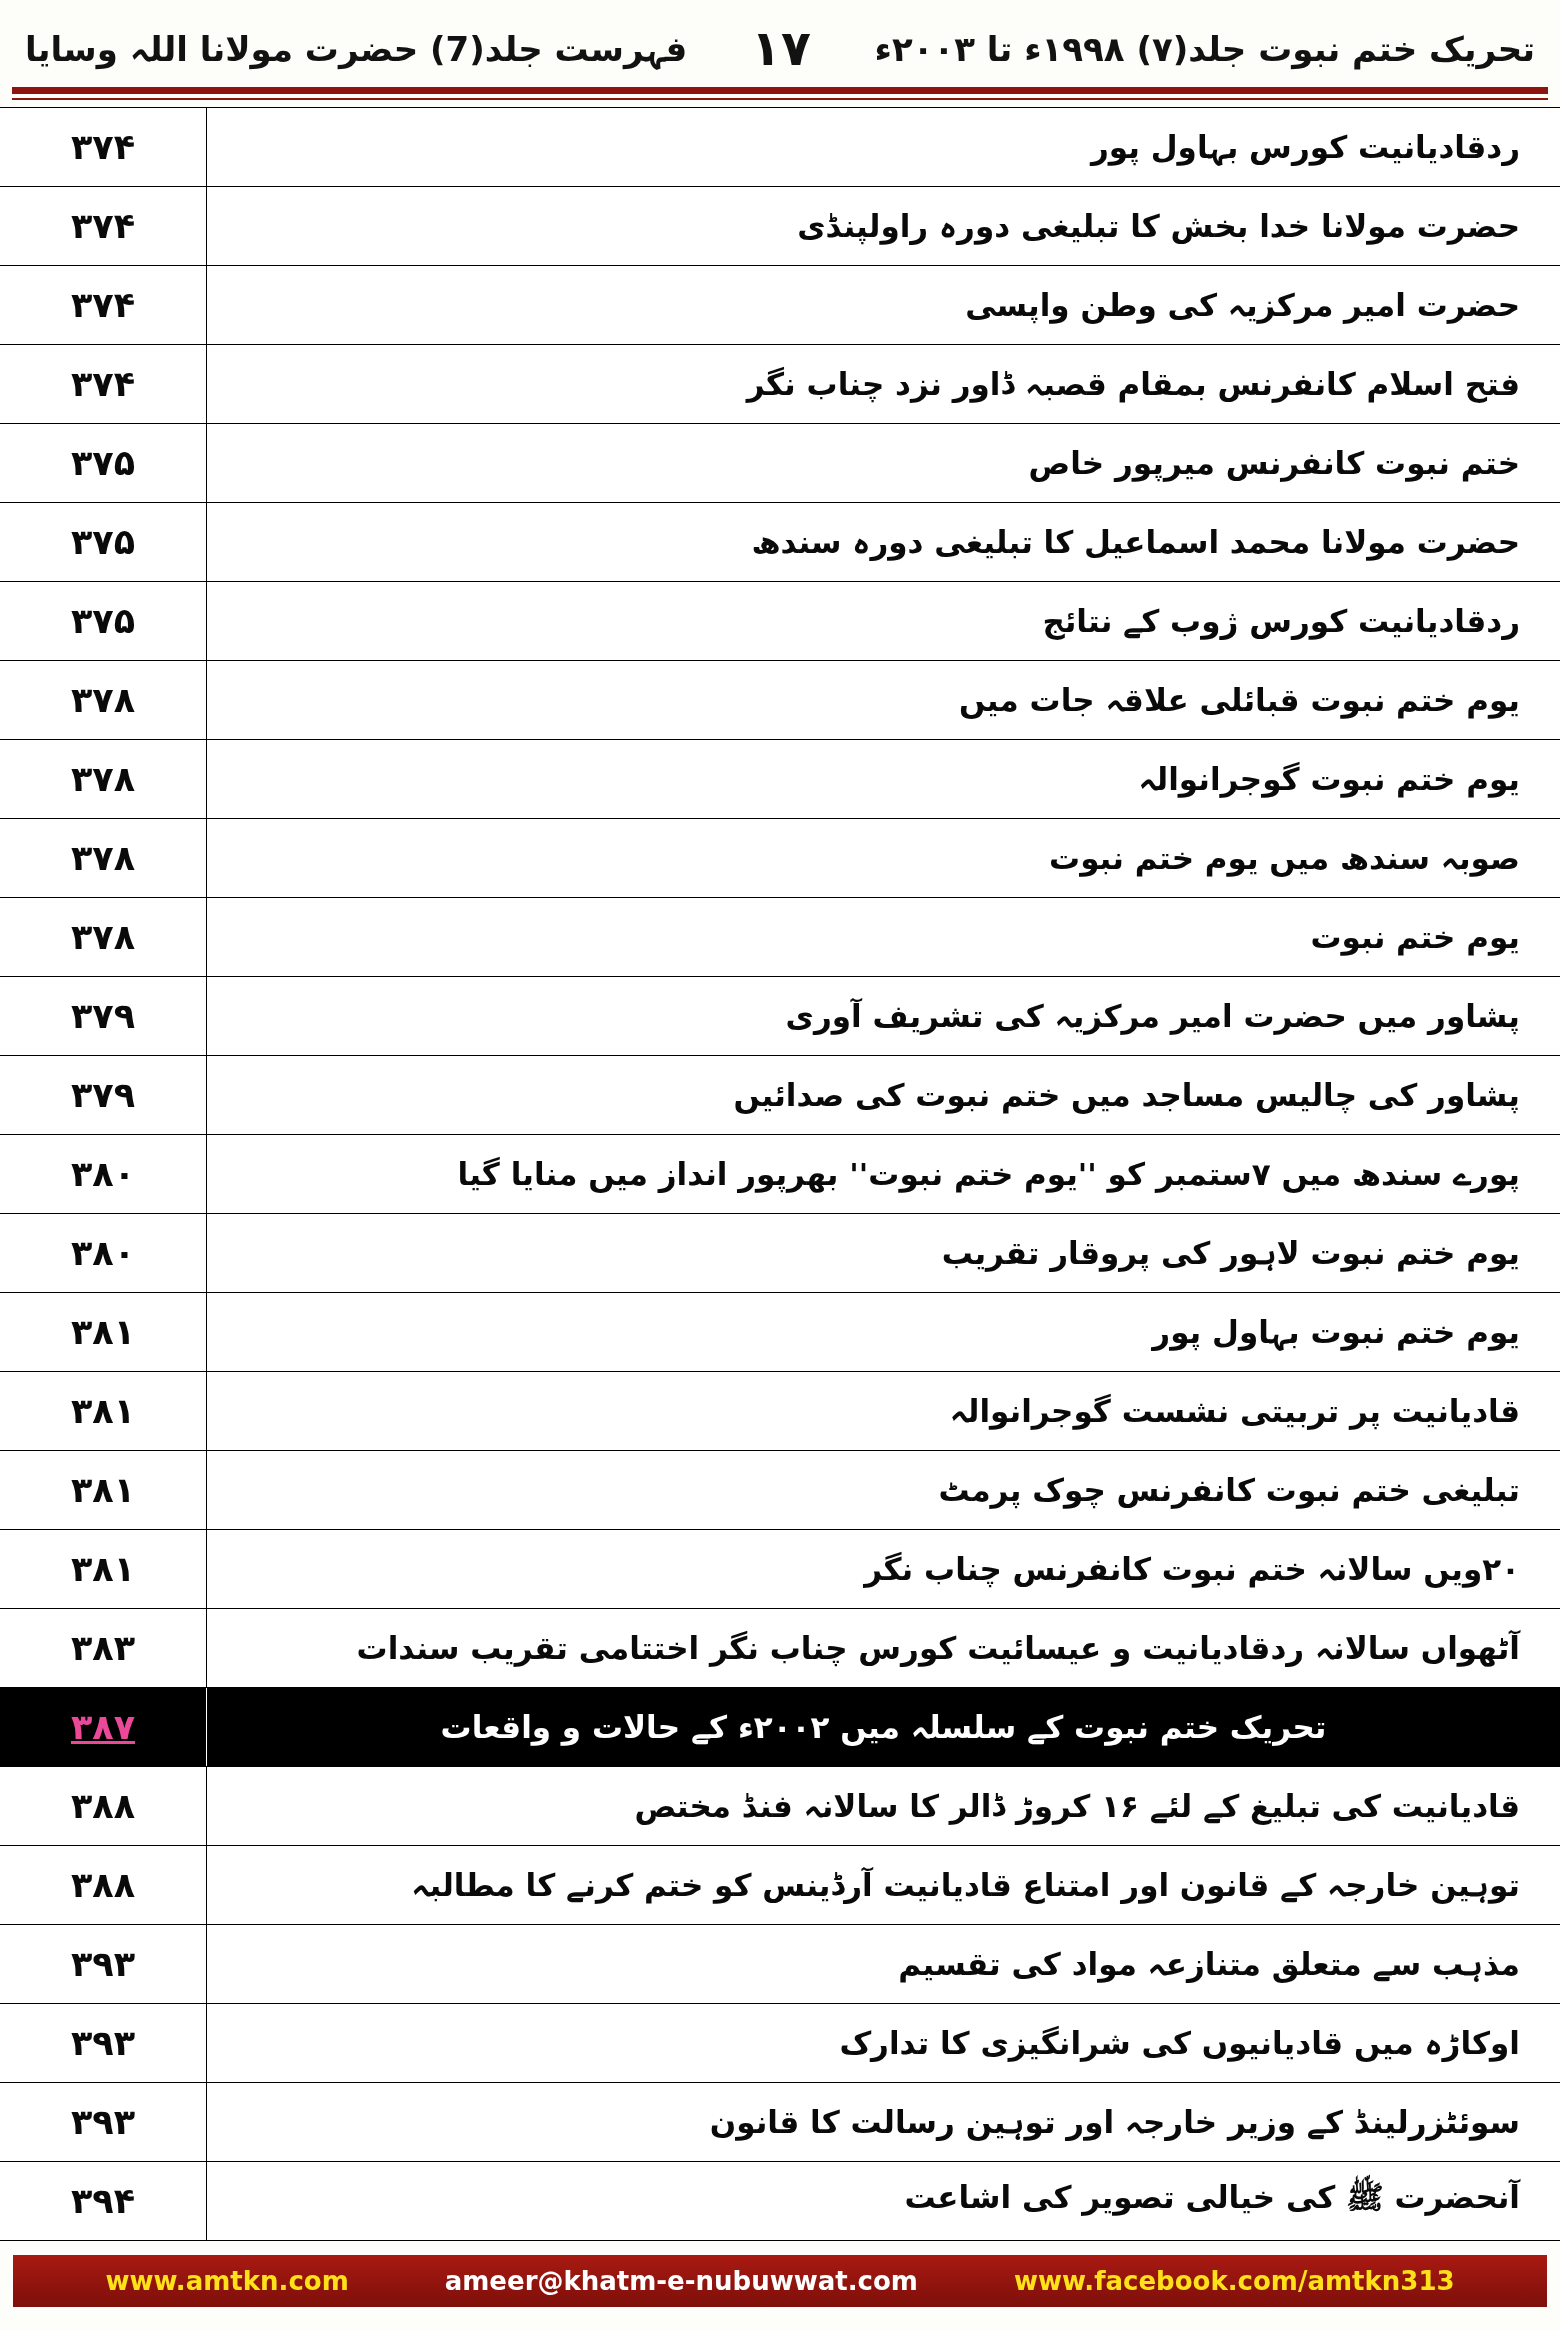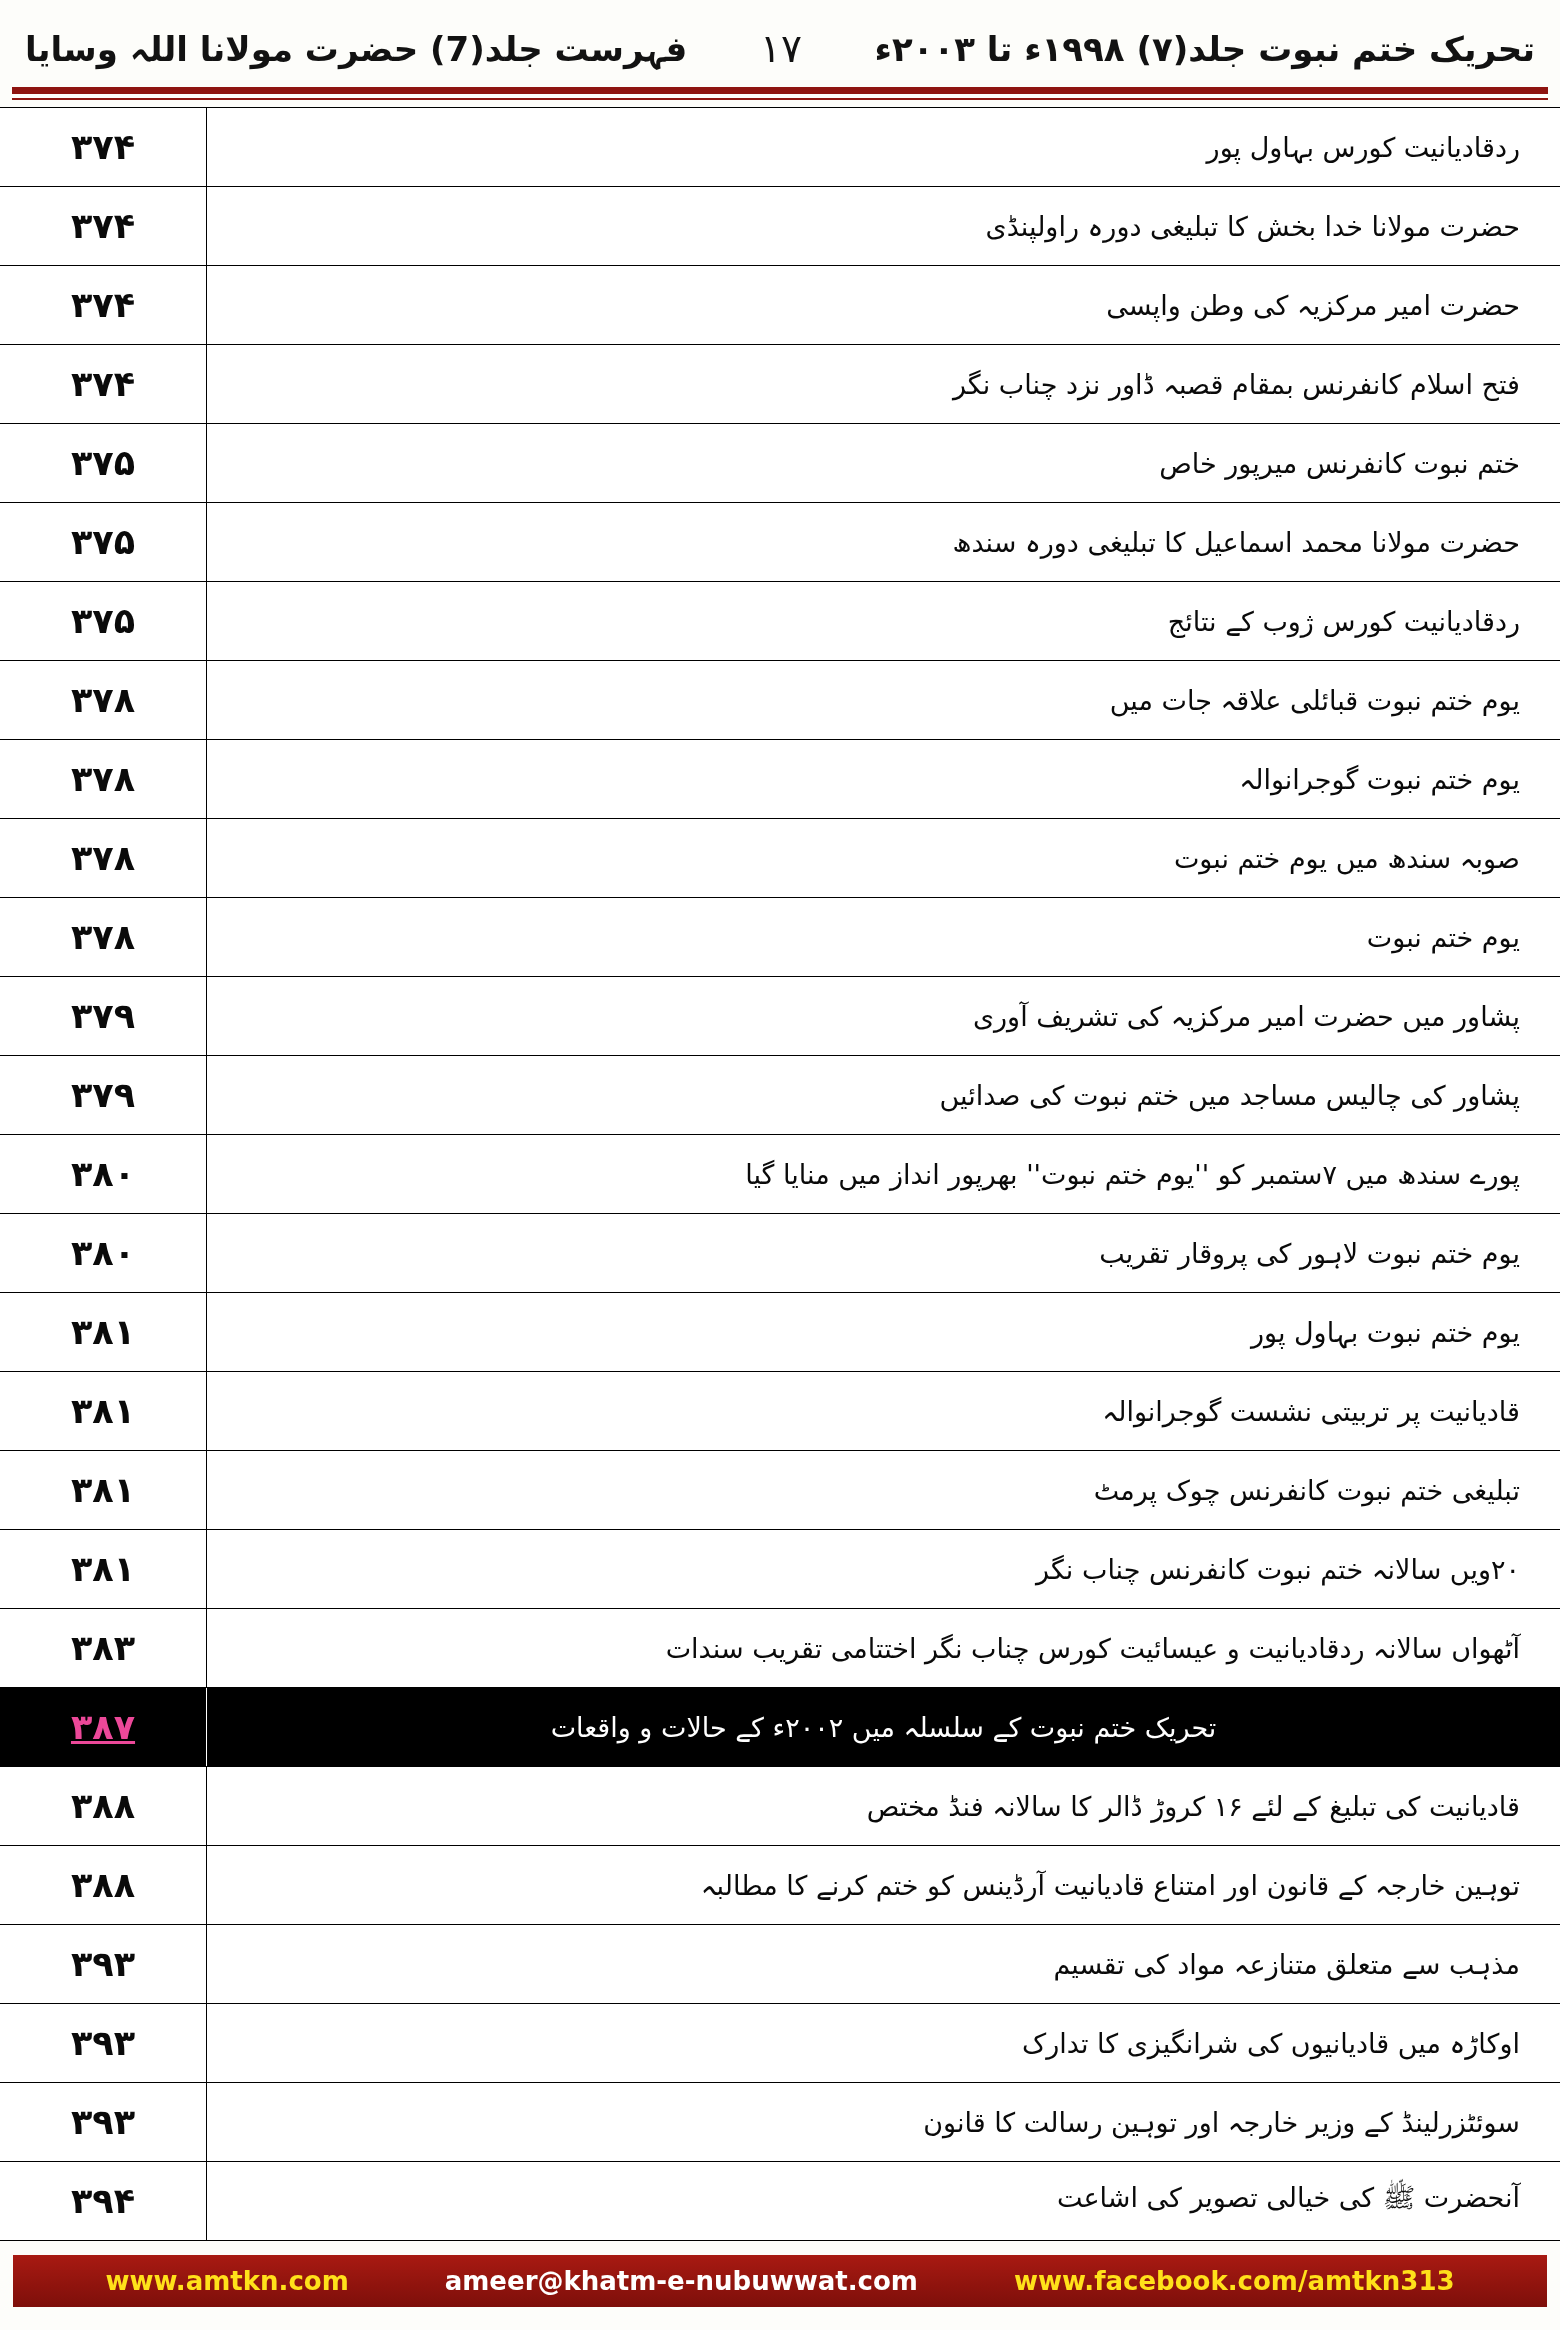--- a/index.html
+++ b/index.html
@@ -21,21 +21,21 @@
     direction: rtl;
     display: flex; align-items: center; justify-content: space-between;
     padding: 13.4px 25px 3.4px 25px;
     height: 87px;
   }
   .hdr-side {
     font-size: 34px; font-weight: bold; color: #121212;
     white-space: nowrap;
   }
   .hdr-center {
-    font-size: 39px; font-weight: normal; color: #121212;
+    font-size: 49px; font-weight: bold; color: #121212;
   }
   .rule {
     margin: 0 11.8px;
     height: 13.4px;
     border-top: 7.6px solid #8e1410;
     border-bottom: 2.5px solid #8e1410;
   }
 
   
   .toc {
@@ -48,21 +48,21 @@
   .row {
     flex: 1;
     display: flex; align-items: stretch;
     border-bottom: 1.7px solid #000;
     background: #fff;
   }
   .row .title {
     flex: 1;
     display: flex; align-items: center;
     padding: 0 40px 0 20px;
-    font-size: 27px; font-weight: normal; color: #0a0a0a;
+    font-size: 31px; font-weight: bold; color: #0a0a0a;
     white-space: nowrap; overflow: hidden;
   }
   .row .pagenum {
     width: 207px;
     display: flex; align-items: center; justify-content: center;
     font-size: 35px; font-weight: bold; color: #0a0a0a;
     border-right: 1.7px solid #000; 
   }
   .row.banner { background: #000; border-bottom-color: #000; }
   .row.banner .title {

